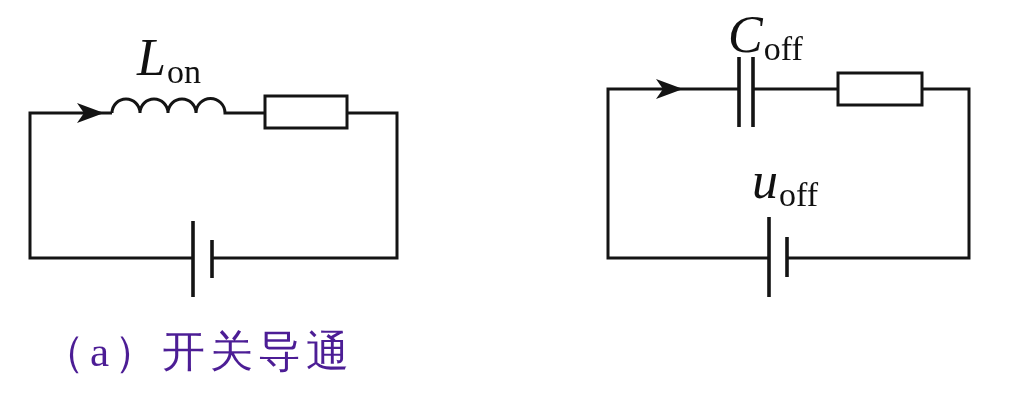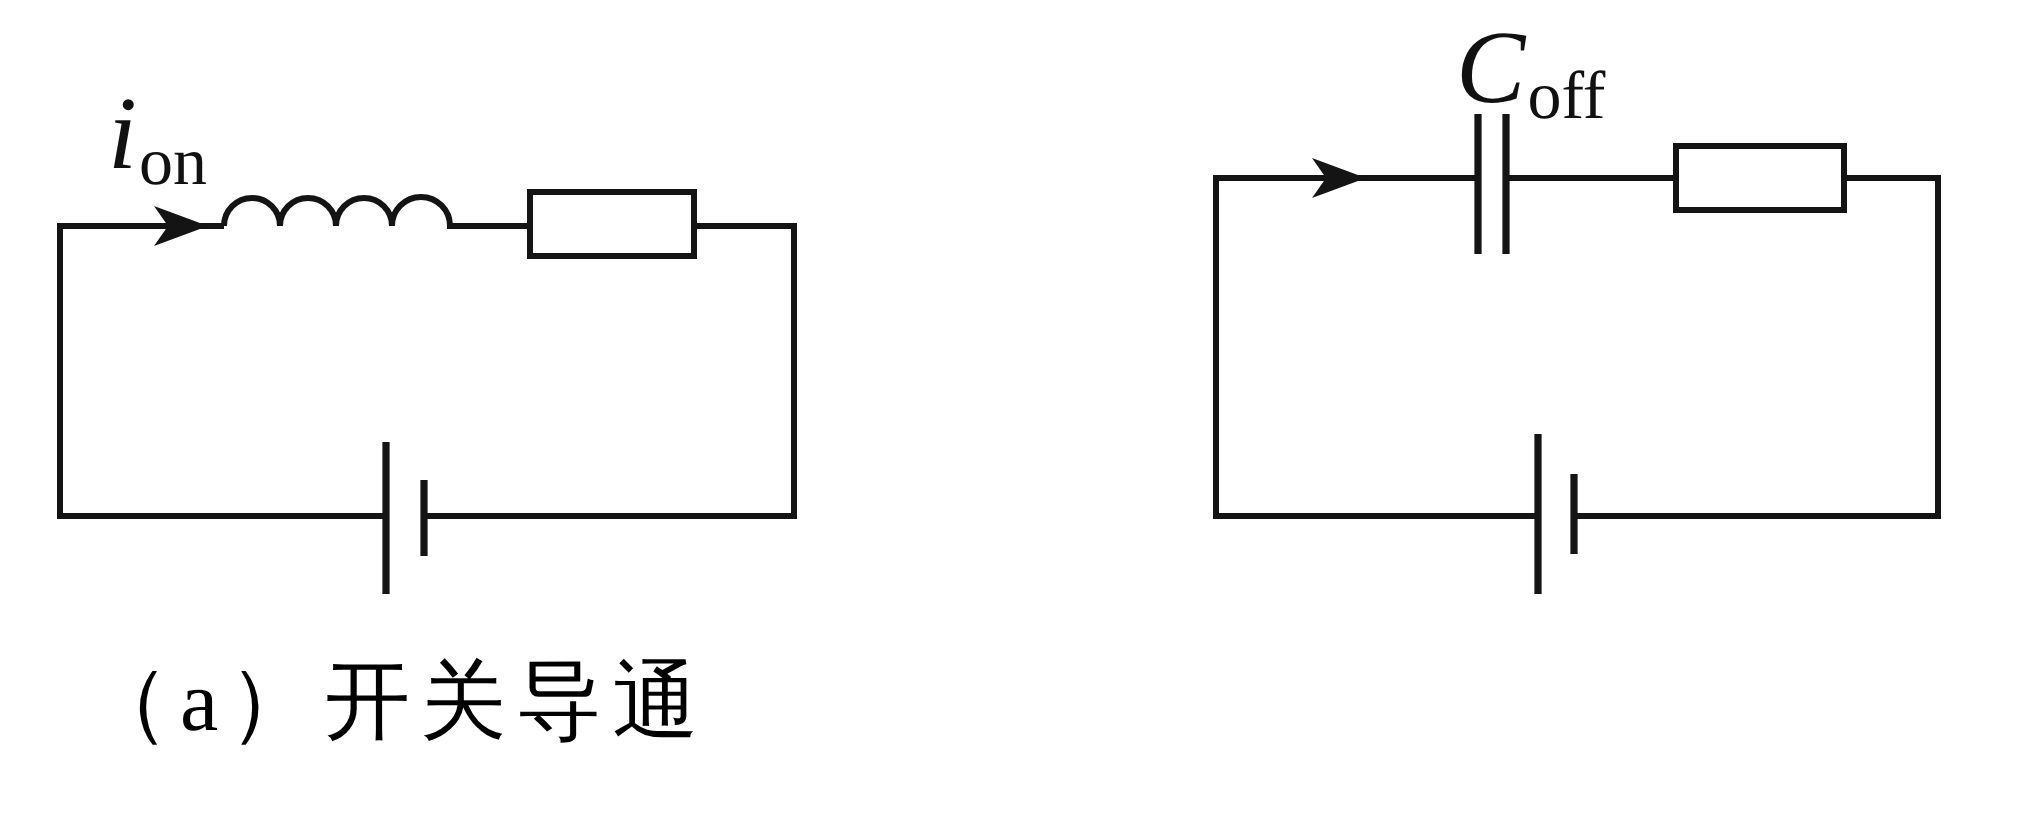--- a/index.html
+++ b/index.html
@@ -22,21 +22,21 @@
     color: #111111;
     white-space: nowrap;
   }
   .lbl .base { font-style: italic; font-size: 52px; font-family: "Liberation Serif", serif; }
   .lbl .sub  { font-size: 34px; position: relative; top: 8px; margin-left: 1px;
                font-style: normal; font-family: "Liberation Serif", serif; }
   .caption {
     position: absolute;
     font-size: 43px;
     line-height: 1;
-    color: #000000;
+    color: #4c1d95;
     letter-spacing: 5px;
     white-space: nowrap;
     font-family: "Liberation Serif", serif;
   }
 </style>
 </head>
 <body>
 
 <div class="stage">
 
@@ -56,26 +56,27 @@
       <path class="wire" d="M753,89 H838"></path>
       <line class="plate" x1="739" y1="57" x2="739" y2="127"></line>
       <line class="plate" x1="753" y1="57" x2="753" y2="127"></line>
       <rect class="comp" x="838" y="73" width="84" height="32"></rect>
       <line class="plate" x1="769" y1="217" x2="769" y2="297"></line>
       <line class="plate" x1="787" y1="237" x2="787" y2="277"></line>
       <path class="arrow" d="M656,79 L683,89 L656,99 L663,89 Z"></path>
     </g>
   </svg>
 
-  <span class="lbl" style="left:54px; top:42px"><span class="base">i</span><span class="sub">on</span></span>
 
+  <span class="lbl" style="left:137px; top:32px"><span class="base">L</span><span class="sub">on</span></span>
 
 
 
   <span class="caption" style="left:42px; top:330px">（a）开关导通</span>
 
 
   <span class="lbl" style="left:728px; top:9px"><span class="base">C</span><span class="sub">off</span></span>
 
 
+  <span class="lbl" style="left:752px; top:155px"><span class="base">u</span><span class="sub">off</span></span>
 
 
 </div>
 
 </body></html>

